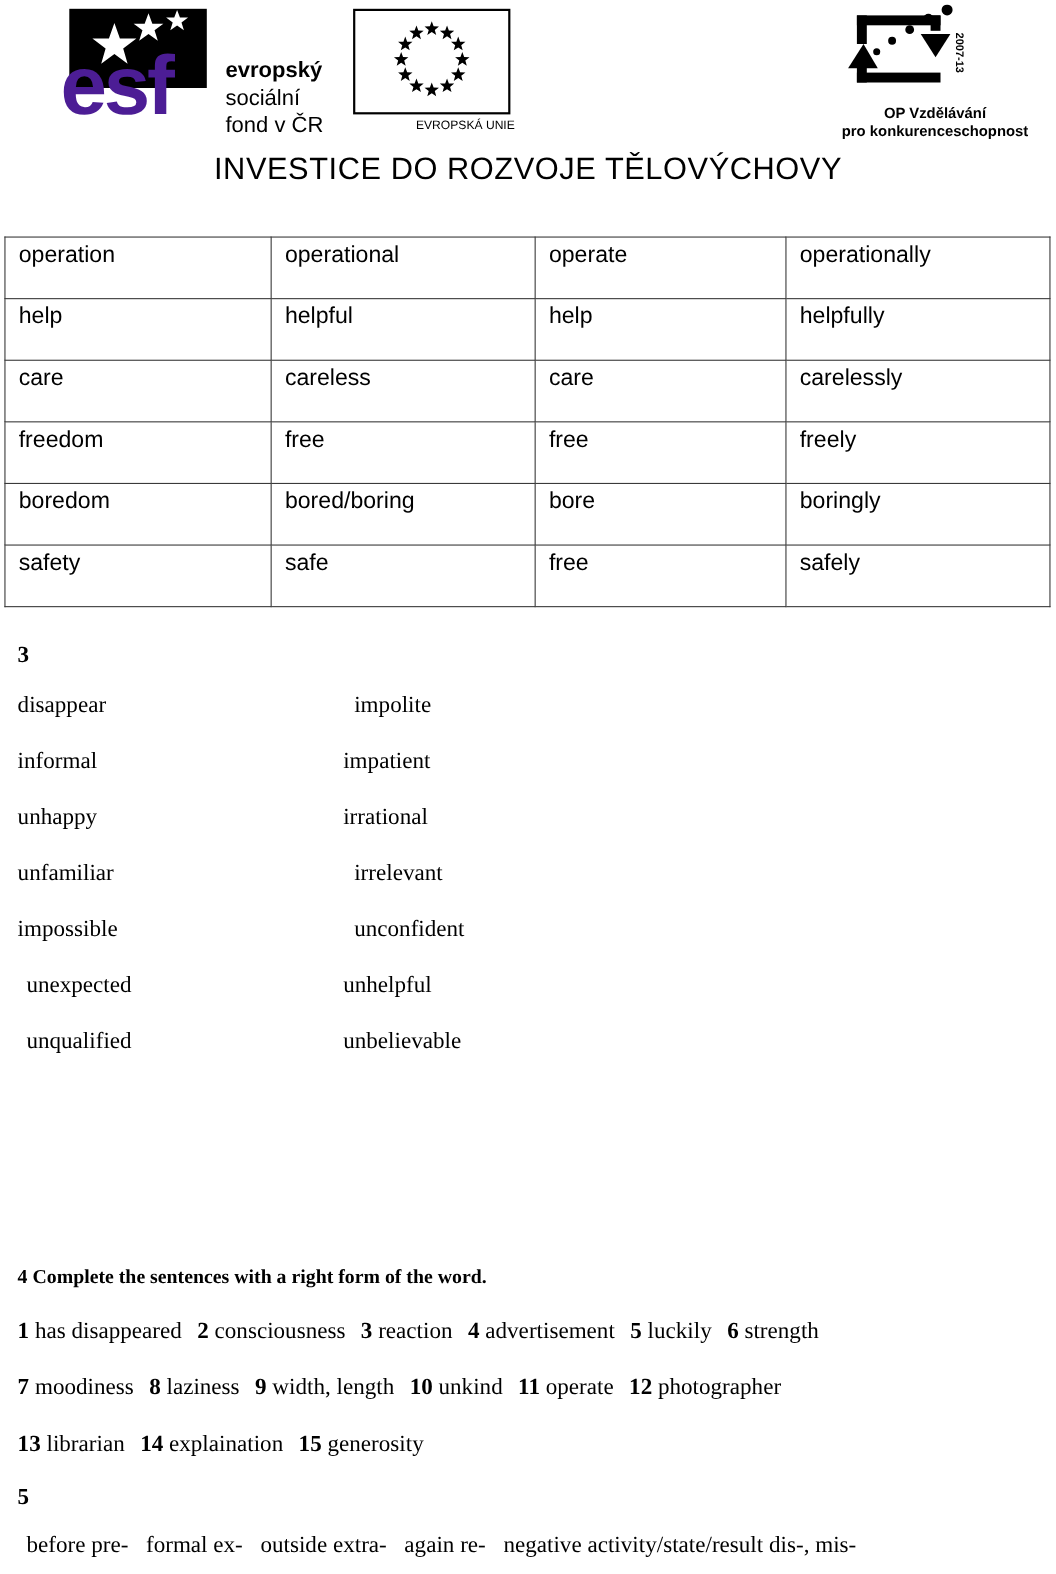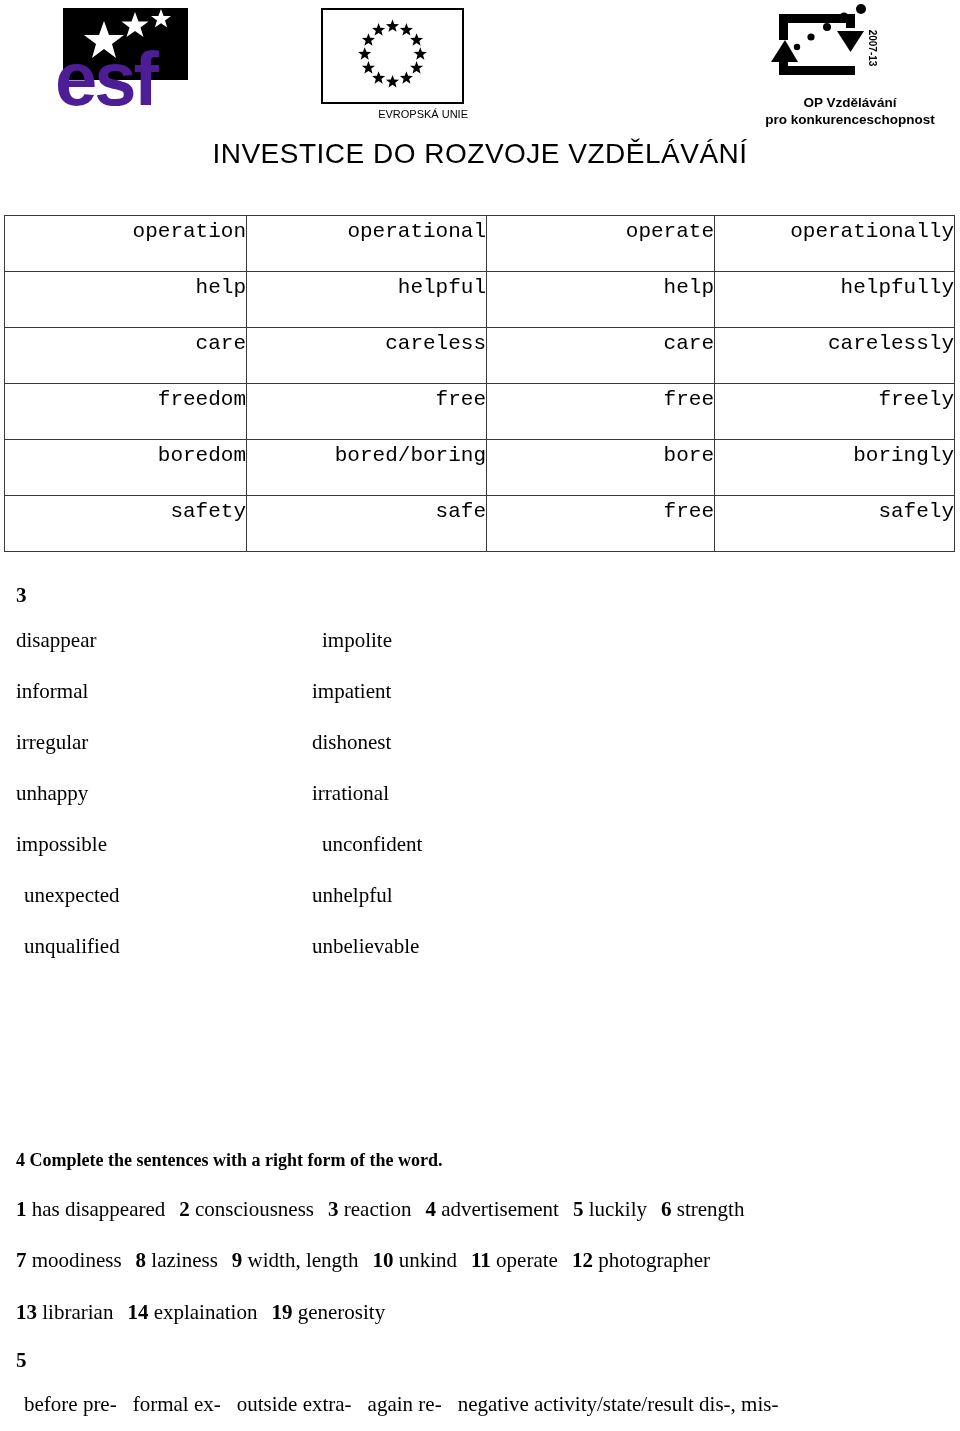--- a/index.html
+++ b/index.html
@@ -153,24 +153,23 @@
     left: 4px; top: 215px;
     width: 950px;
     border-collapse: collapse;
     table-layout: fixed;
   }
   .word-table td {
     border: 1.2px solid #3a3a3a;
     height: 52px;
     padding: 3px 0 0 12px;
     font-size: 21px;
-    font-family: Liberation Mono, monospace;
+    font-family: Liberation Sans, sans-serif;
     vertical-align: top;
     line-height: 26px;
-    text-align: right;
   }
   .word-table col.c1 { width: 242px; }
   .word-table col.c2 { width: 240px; }
   .word-table col.c3 { width: 228px; }
   .word-table col.c4 { width: 240px; }
 
   
   .sec3-num {
     position: absolute;
     left: 16px; top: 583px;
@@ -242,20 +241,25 @@
     <div class="esf-mark">
       <div class="esf-box"></div>
       <svg class="esf-stars" viewBox="0 0 125 72">
         <g fill="#ffffff">
           <polygon points="41,13 46,27 61,27 49,36 53,50 41,41 29,50 33,36 21,27 36,27"></polygon>
           <polygon points="72,4 75.5,13.5 85.5,13.5 77.5,19.5 80.5,29 72,23 63.5,29 66.5,19.5 58.5,13.5 68.5,13.5"></polygon>
           <polygon points="98,1 100.6,8 108,8 102,12.4 104.2,19.5 98,15.2 91.8,19.5 94,12.4 88,8 95.4,8"></polygon>
         </g>
       </svg>
       <div class="esf-letters">esf</div>
+    </div>
+    <div class="esf-text">
+      <span class="l1">evropský</span>
+      <span class="l2">sociální</span>
+      <span class="l3">fond v ČR</span>
     </div>
   </div>
 
   <div class="eu-logo">
     <div class="eu-flag">
       <svg viewBox="0 0 143 96" width="139" height="92">
         <g fill="#000000" id="eustars">
             <polygon points="71.5,9.8 73.27746260293245,14.553532609010158 78.34760691732511,14.775077640500378 74.37599490527654,17.93446739098984 75.73205381650581,22.824922359499624 71.5,20.024 67.26794618349419,22.824922359499624 68.62400509472346,17.93446739098984 64.65239308267489,14.77507764050038 69.72253739706755,14.553532609010158"></polygon>
             <polygon points="86,13.685263290251278 87.77746260293245,18.438795899261436 92.84760691732511,18.660340930751655 88.87599490527654,21.81973068124112 90.23205381650581,26.710185649750898 86,23.90926329025128 81.76794618349419,26.710185649750898 83.12400509472346,21.81973068124112 79.15239308267489,18.66034093075166 84.22253739706755,18.438795899261436"></polygon>
             <polygon points="96.61473670974871,24.3 98.39219931268116,29.05353260901016 103.46234362707382,29.275077640500378 99.49073161502525,32.43446739098984 100.84679052625452,37.324922359499624 96.61473670974871,34.524 92.3826828932429,37.324922359499624 93.73874180447217,32.434467390989845 89.7671297924236,29.275077640500378 94.83727410681627,29.05353260901016"></polygon>
@@ -298,21 +302,21 @@
         <circle cx="32" cy="43" r="3.2"></circle>
       </g>
       <text x="104" y="44" transform="rotate(90 104 44)" text-anchor="middle" font-family="Liberation Sans, DejaVu Sans, sans-serif" font-size="10" font-weight="700" fill="#000000">2007-13</text>
     </svg>
     <div class="op-caption">
       <span>OP Vzdělávání</span><br>
       <span>pro konkurenceschopnost</span>
     </div>
   </div>
 
-  <div class="investice">INVESTICE DO ROZVOJE VZDĚLÁVÁNÍ</div>
+  <div class="investice">INVESTICE DO ROZVOJE TĚLOVÝCHOVY</div>
 </div>
 
 <table class="word-table">
   <colgroup>
     <col class="c1">
       <col class="c2">
       <col class="c3">
       <col class="c4">
   </colgroup>
   <tbody id="word-table-body">
@@ -359,40 +363,40 @@
 <div class="pairs" id="pairs-container">
     <div class="pair-row">
       <div class="pair-left">disappear</div>
       <div class="pair-right ind">impolite</div>
     </div>
     <div class="pair-row">
       <div class="pair-left">informal</div>
       <div class="pair-right">impatient</div>
     </div>
     <div class="pair-row">
-      <div class="pair-left">irregular</div>
-      <div class="pair-right">dishonest</div>
-    </div>
-    <div class="pair-row">
       <div class="pair-left">unhappy</div>
       <div class="pair-right">irrational</div>
+    </div>
+    <div class="pair-row">
+      <div class="pair-left">unfamiliar</div>
+      <div class="pair-right ind">irrelevant</div>
     </div>
     <div class="pair-row">
       <div class="pair-left">impossible</div>
       <div class="pair-right ind">unconfident</div>
     </div>
     <div class="pair-row">
       <div class="pair-left ind">unexpected</div>
       <div class="pair-right">unhelpful</div>
     </div>
     <div class="pair-row">
       <div class="pair-left ind">unqualified</div>
       <div class="pair-right">unbelievable</div>
     </div>
   </div>
 
 <div class="sec4-head">4 Complete the sentences with a right form of the word.</div>
 <div class="ans-line l1" id="ans-line-0"><span class="ans-item"><span class="ans-num">1</span> <span>has disappeared</span></span><span class="ans-item"><span class="ans-num">2</span> <span>consciousness</span></span><span class="ans-item"><span class="ans-num">3</span> <span>reaction</span></span><span class="ans-item"><span class="ans-num">4</span> <span>advertisement</span></span><span class="ans-item"><span class="ans-num">5</span> <span>luckily</span></span><span class="ans-item"><span class="ans-num">6</span> <span>strength</span></span></div>
 <div class="ans-line l2" id="ans-line-1"><span class="ans-item"><span class="ans-num">7</span> <span>moodiness</span></span><span class="ans-item"><span class="ans-num">8</span> <span>laziness</span></span><span class="ans-item"><span class="ans-num">9</span> <span>width, length</span></span><span class="ans-item"><span class="ans-num">10</span> <span>unkind</span></span><span class="ans-item"><span class="ans-num">11</span> <span>operate</span></span><span class="ans-item"><span class="ans-num">12</span> <span>photographer</span></span></div>
-<div class="ans-line l3" id="ans-line-2"><span class="ans-item"><span class="ans-num">13</span> <span>librarian</span></span><span class="ans-item"><span class="ans-num">14</span> <span>explaination</span></span><span class="ans-item"><span class="ans-num">19</span> <span>generosity</span></span></div>
+<div class="ans-line l3" id="ans-line-2"><span class="ans-item"><span class="ans-num">13</span> <span>librarian</span></span><span class="ans-item"><span class="ans-num">14</span> <span>explaination</span></span><span class="ans-item"><span class="ans-num">15</span> <span>generosity</span></span></div>
 
 <div class="sec5-num">5</div>
 <div class="sec5-line" id="sec5-line"><span class="sec5-item">before pre-</span><span class="sec5-item">formal ex-</span><span class="sec5-item">outside extra-</span><span class="sec5-item">again re-</span><span class="sec5-item">negative activity/state/result dis-, mis-</span></div>
 
 </body></html>

